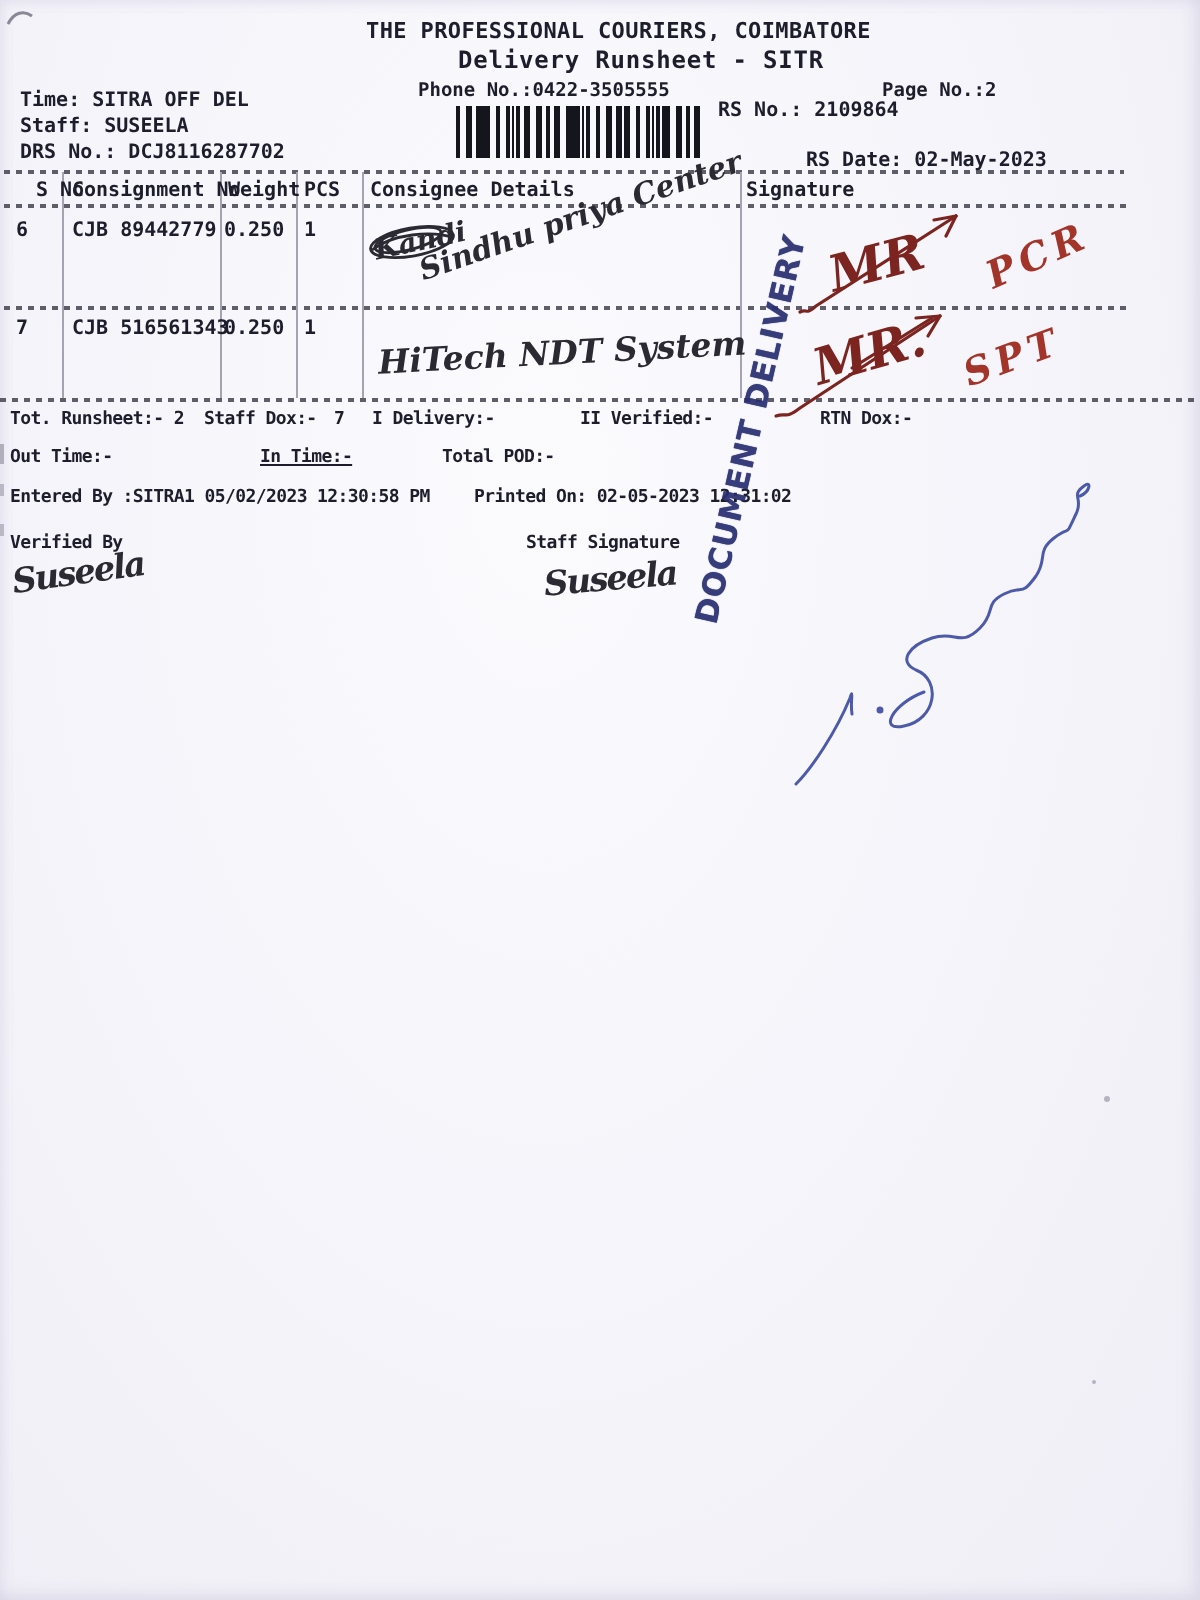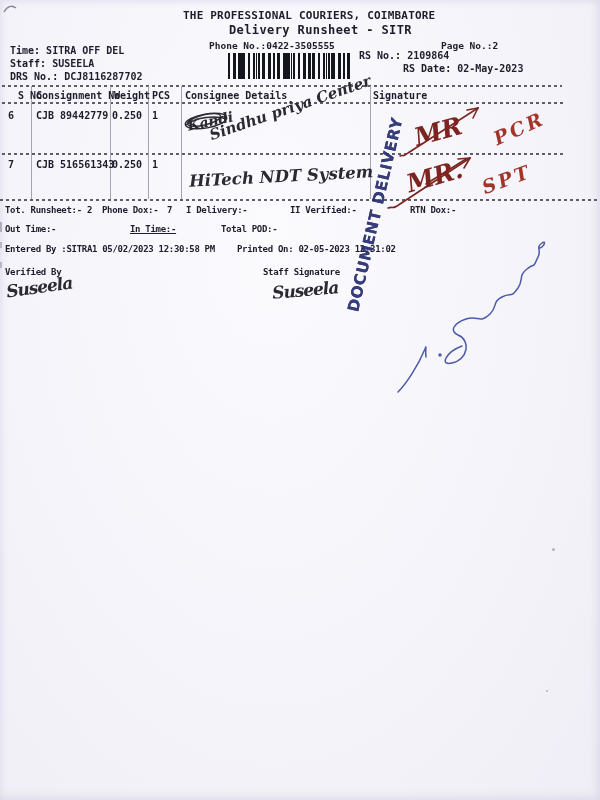--- a/index.html
+++ b/index.html
@@ -46,21 +46,21 @@
   <div class="abs t" style="left:10px;top:58px;">Staff: SUSEELA</div>
   <div class="abs t" style="left:10px;top:71px;">DRS No.: DCJ8116287702</div>
 
   <div class="abs" style="left:228px;top:53px;width:124px;height:26px;
        background:
          repeating-linear-gradient(90deg,#15151e 0 2px,transparent 2px 5px),
          repeating-linear-gradient(90deg,#15151e 0 1px,transparent 1px 7px),
          repeating-linear-gradient(90deg,transparent 0 11px,#15151e 11px 14px,transparent 14px 23px);"></div>
 
   <div class="abs t" style="left:359px;top:50px;">RS No.: 2109864</div>
-  <div class="abs t" style="left:359px;top:63px;padding-left:44px;">RS Date: 02-May-2023</div>
+  <div class="abs t" style="left:359px;top:75px;padding-left:44px;">RS Date: 02-May-2023</div>
 
   <div class="abs hdash" style="left:2px;top:85px;width:560px;"></div>
   <div class="abs hdash" style="left:2px;top:102px;width:563px;"></div>
   <div class="abs hdash" style="left:2px;top:153px;width:563px;"></div>
   <div class="abs hdash" style="left:0px;top:199px;width:598px;"></div>
 
   <div class="abs vline" style="left:31px;top:86px;height:113px;"></div>
   <div class="abs vline" style="left:110px;top:86px;height:113px;"></div>
   <div class="abs vline" style="left:148px;top:86px;height:113px;"></div>
   <div class="abs vline" style="left:181px;top:86px;height:113px;"></div>
@@ -110,21 +110,21 @@
     <g fill="none" stroke="#7c2420" stroke-width="1.6" stroke-linecap="round">
       <path d="M2 62 C 8 60, 6 64, 14 58 L 84 12"></path>
       <path d="M40 38 L 80 13"></path>
       <path d="M84 12 L 72 13"></path>
       <path d="M84 12 L 78 22"></path>
     </g>
   </svg>
   <div class="abs redink redbright" style="left:481px;top:168px;font-size:19px;letter-spacing:3px;transform:rotate(-20deg);">SPT</div>
 
   <div class="abs t t9" style="left:5px;top:205px;">Tot. Runsheet:- 2</div>
-  <div class="abs t t9" style="left:102px;top:205px;">Phone Dox:-</div>
+  <div class="abs t t9" style="left:102px;top:205px;">Staff Dox:-</div>
   <div class="abs t t9" style="left:167px;top:205px;">7</div>
   <div class="abs t t9" style="left:186px;top:205px;">I Delivery:-</div>
   <div class="abs t t9" style="left:290px;top:205px;">II Verified:-</div>
   <div class="abs t t9" style="left:410px;top:205px;">RTN Dox:-</div>
 
   <div class="abs t t9" style="left:5px;top:224px;">Out Time:-</div>
   <div class="abs t t9" style="left:130px;top:224px;text-decoration:underline;">In Time:-</div>
   <div class="abs t t9" style="left:221px;top:224px;">Total POD:-</div>
 
   <div class="abs t t9" style="left:5px;top:244px;">Entered By :SITRA1 05/02/2023 12:30:58 PM</div>

